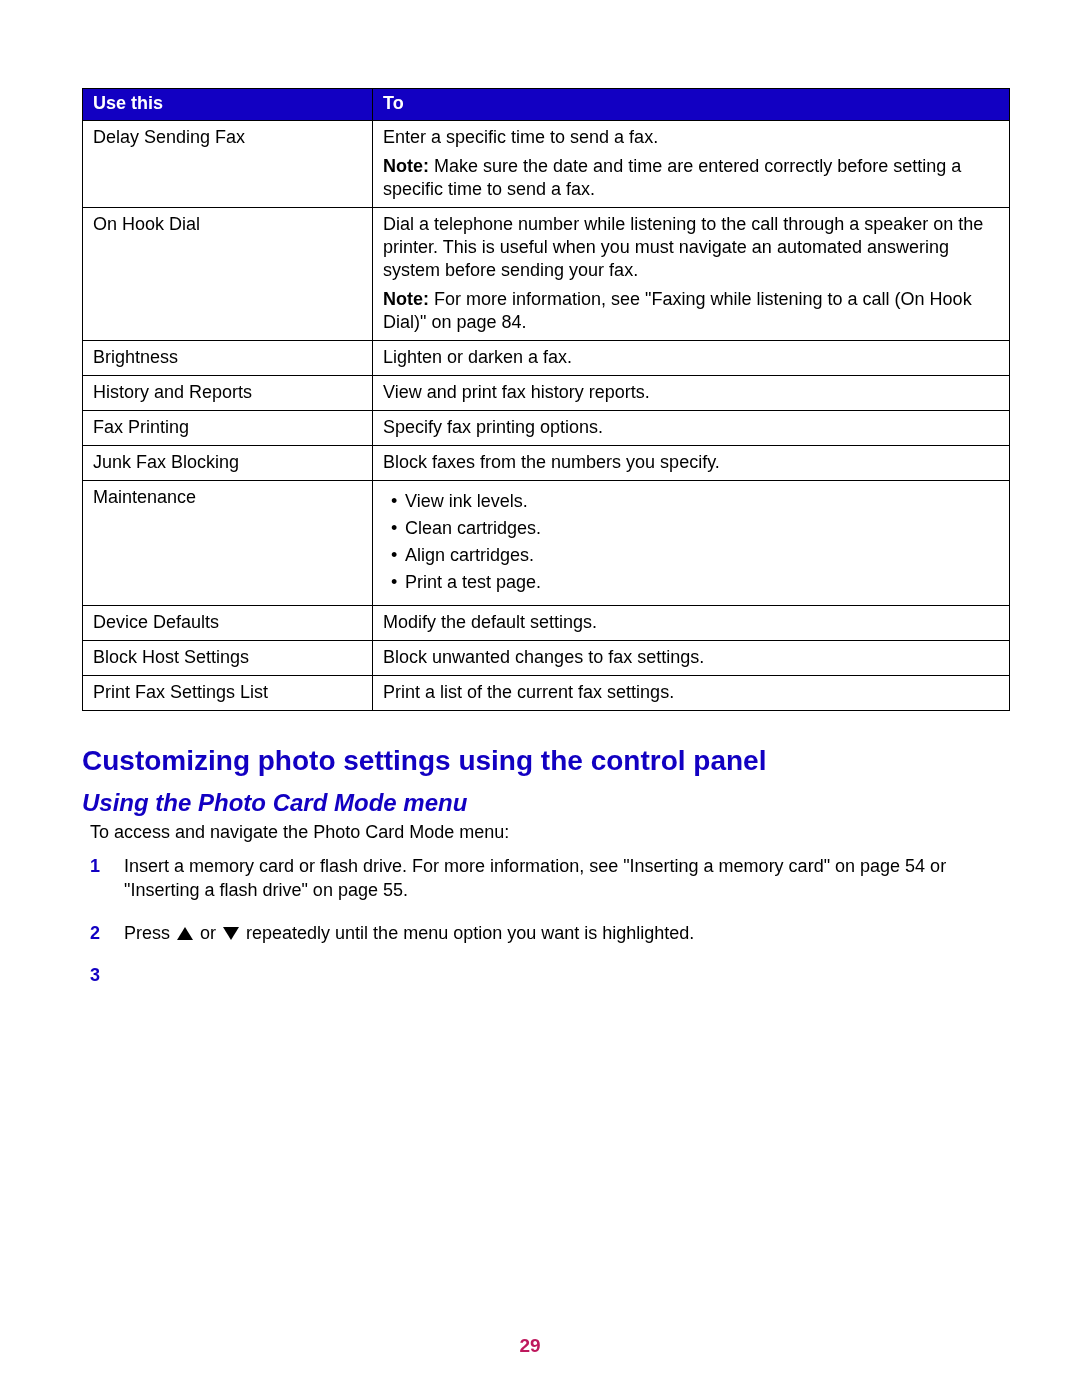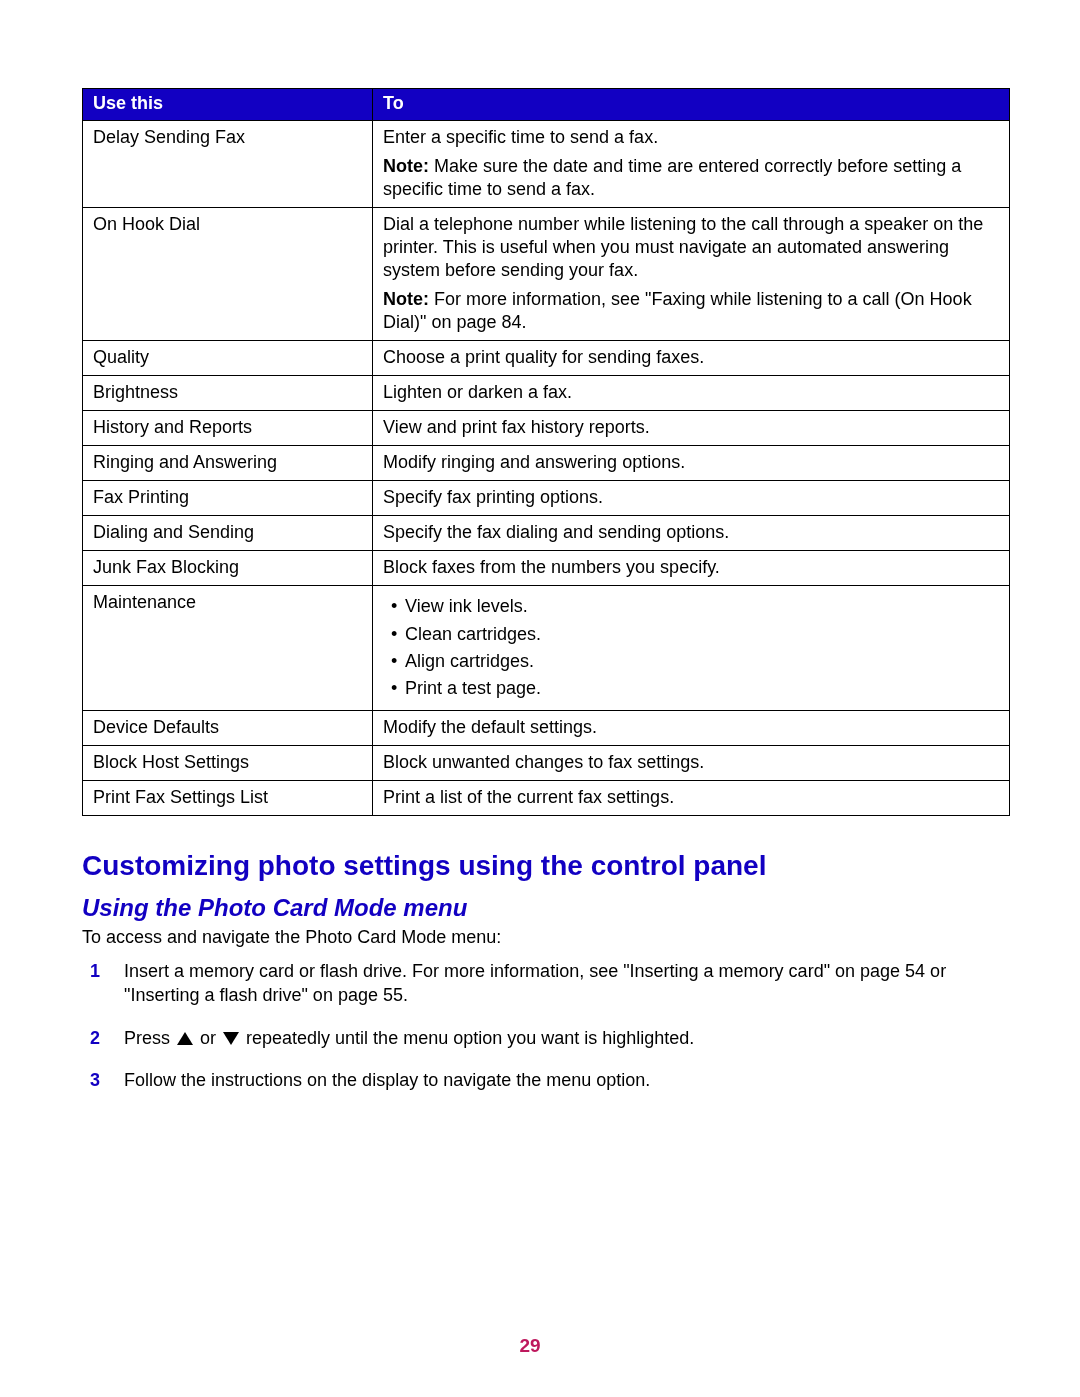--- a/index.html
+++ b/index.html
@@ -61,21 +61,21 @@
   }
   h2.subsection {
     color: #1200c2;
     font-style: italic;
     font-weight: bold;
     font-size: 24px;
     margin: 12px 0 4px 0;
   }
   .para {
     font-size: 18px;
-    margin: 4px 0 10px 0;
+    margin: 4px 0 10px 8px;
     line-height: 1.3;
   }
   ol.steps {
     list-style: none;
     padding-left: 36px;
     margin: 8px 0;
   }
   ol.steps li {
     position: relative;
     padding: 0 0 18px 6px;
@@ -135,42 +135,30 @@
         </td>
       </tr>
       <tr>
         <td>On Hook Dial</td>
         <td>
           <p class="cell-para">Dial a telephone number while listening to the call through a speaker on the printer. This is useful when you must navigate an automated answering system before sending your fax.</p>
           <p class="cell-para"><span class="note-label">Note:</span> <span>For more information, see "Faxing while listening to a call (On Hook Dial)" on page 84.</span></p>
         </td>
       </tr>
       <tr>
-        <td>Quality</td>
-        <td>Choose a print quality for sending faxes.</td>
-      </tr>
-      <tr>
         <td>Brightness</td>
         <td>Lighten or darken a fax.</td>
       </tr>
       <tr>
         <td>History and Reports</td>
         <td>View and print fax history reports.</td>
       </tr>
       <tr>
-        <td>Ringing and Answering</td>
-        <td>Modify ringing and answering options.</td>
-      </tr>
-      <tr>
         <td>Fax Printing</td>
         <td>Specify fax printing options.</td>
-      </tr>
-      <tr>
-        <td>Dialing and Sending</td>
-        <td>Specify the fax dialing and sending options.</td>
       </tr>
       <tr>
         <td>Junk Fax Blocking</td>
         <td>Block faxes from the numbers you specify.</td>
       </tr>
       <tr>
         <td>Maintenance</td>
         <td>
           <ul class="bullets">
             <li>View ink levels.</li>
@@ -203,18 +191,17 @@
     <li>
       <span class="num">1</span>
       <span>Insert a memory card or flash drive. For more information, see "Inserting a memory card" on page 54 or "Inserting a flash drive" on page 55.</span>
     </li>
     <li>
       <span class="num">2</span>
       <span>Press </span><span class="tri tri-up"></span><span> or </span><span class="tri tri-down"></span><span> repeatedly until the menu option you want is highlighted.</span>
     </li>
     <li>
       <span class="num">3</span>
-      <span>Follow the instructions on the display to navigate the menu option.</span>
     </li>
   </ol>
 
   <div class="page-num">29</div>
 </div>
 
 </body></html>

